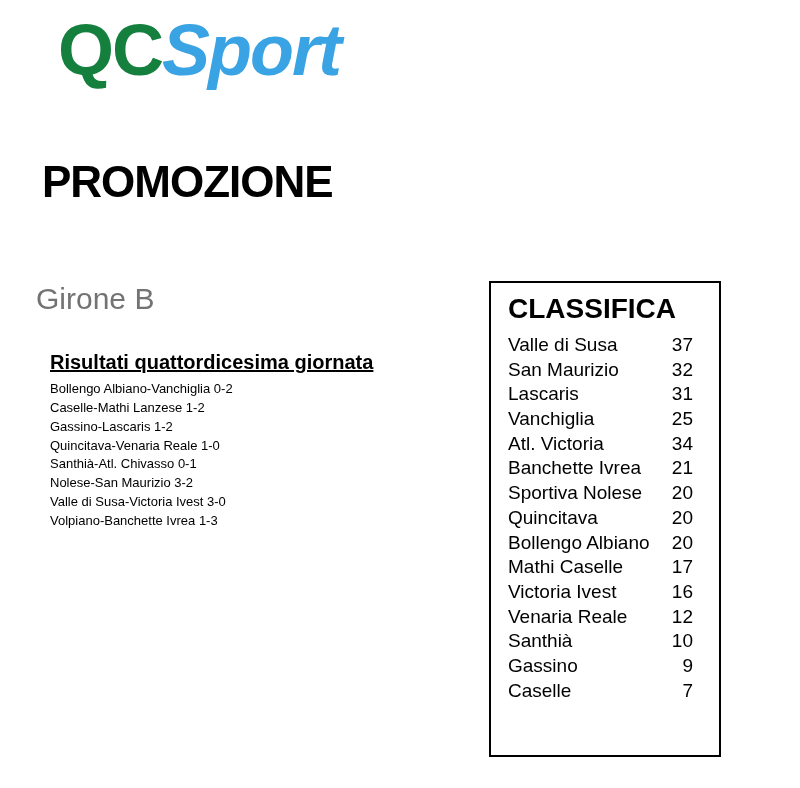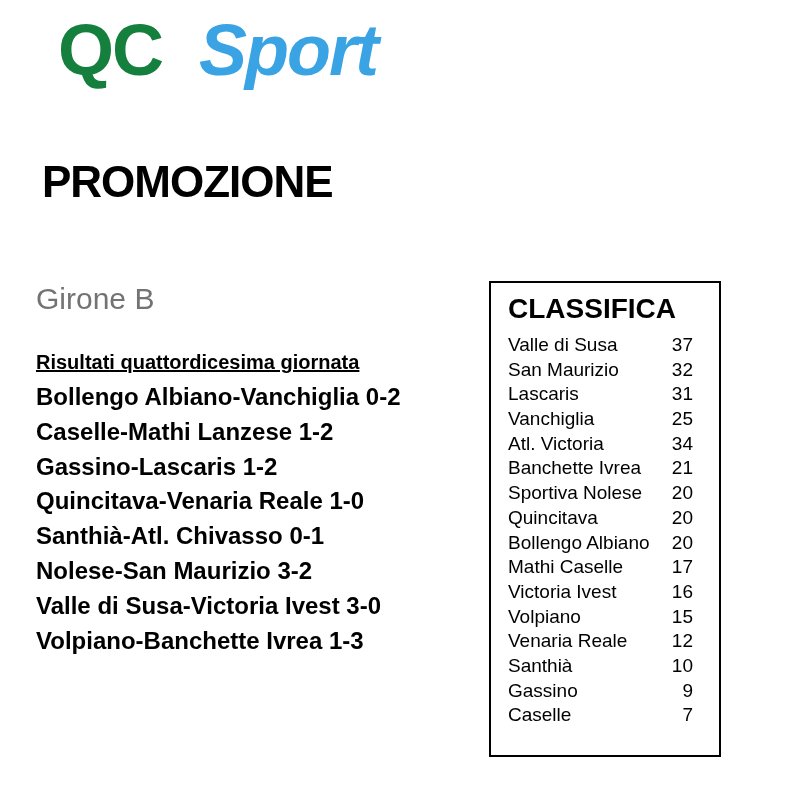--- a/index.html
+++ b/index.html
@@ -33,21 +33,20 @@
   }
   .logo .qc {
     color: #15803d;
     font-style: normal;
     margin-top: 44px;
   }
   .logo .sport {
     color: #3aa3e3;
     font-style: italic;
     font-weight: bold;
-    margin-left: 37px;
   }
   
   .main-title {
     position: absolute;
     left: 42px;
     top: 160px;
     font-size: 44px;
     font-weight: bold;
     line-height: 1;
     letter-spacing: -1px;
@@ -57,36 +56,35 @@
   .girone {
     position: absolute;
     left: 36px;
     top: 282px;
     font-size: 30px;
     color: #737373;
   }
   
   .results {
     position: absolute;
-    left: 36px;
+    left: 50px;
     top: 350px;
     width: 430px;
   }
   .results-heading {
     font-size: 20px;
     font-weight: bold;
     text-decoration: underline;
     margin: 0 0 5px 0;
     line-height: 1.25;
   }
   .result-line {
-    font-size: 24px;
+    font-size: 13px;
     line-height: 1.45;
     white-space: nowrap;
-    font-weight: bold;
   }
   
   .standings {
     position: absolute;
     left: 489px;
     top: 281px;
     width: 232px;
     height: 476px;
     border: 2px solid #000000;
     box-sizing: border-box;
@@ -186,24 +184,20 @@
       </div>
       <div class="standings-row">
         <span class="team">Mathi Caselle</span>
         <span class="pts">17</span>
       </div>
       <div class="standings-row">
         <span class="team">Victoria Ivest</span>
         <span class="pts">16</span>
       </div>
       <div class="standings-row">
-        <span class="team">Volpiano</span>
-        <span class="pts">15</span>
-      </div>
-      <div class="standings-row">
         <span class="team">Venaria Reale</span>
         <span class="pts">12</span>
       </div>
       <div class="standings-row">
         <span class="team">Santhià</span>
         <span class="pts">10</span>
       </div>
       <div class="standings-row">
         <span class="team">Gassino</span>
         <span class="pts">9</span>

